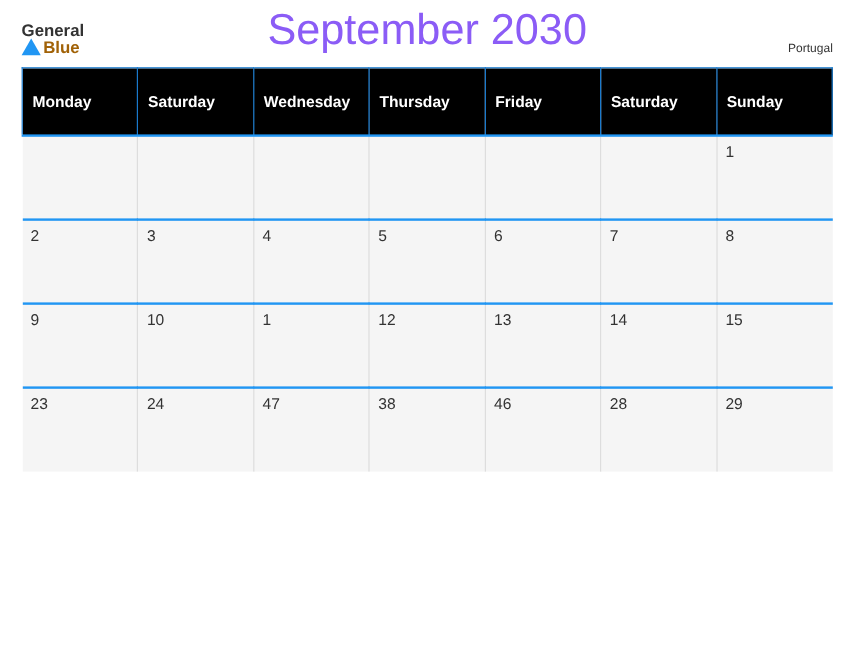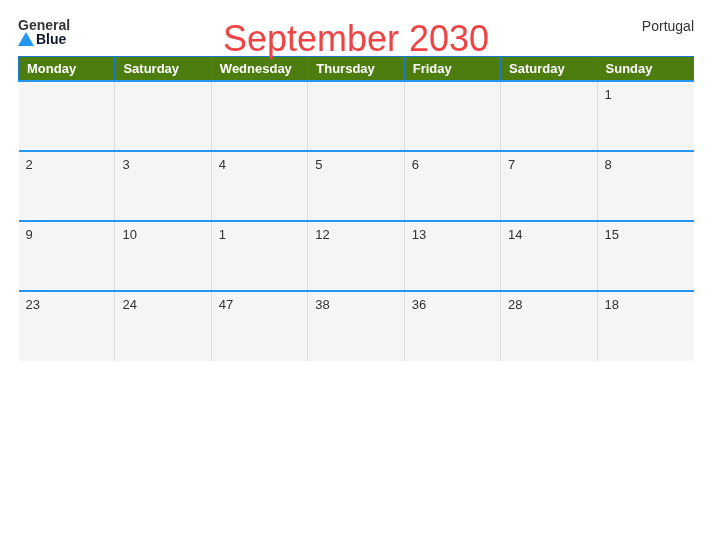--- a/index.html
+++ b/index.html
@@ -13,21 +13,21 @@
     }
     .calendar-wrapper {
       background: #fff;
       width: 712px;
       min-height: 550px;
       padding: 18px 18px 18px 18px;
       box-shadow: 0 2px 8px rgba(0,0,0,0.15);
     }
     .header {
       display: flex;
-      align-items: flex-start;
+      align-items: flex-end;
       justify-content: space-between;
       margin-bottom: 10px;
       position: relative;
     }
     .logo {
       display: flex;
       flex-direction: column;
       align-items: flex-start;
       line-height: 1;
     }
@@ -44,46 +44,46 @@
       width: 0;
       height: 0;
       border-left: 8px solid transparent;
       border-right: 8px solid transparent;
       border-bottom: 14px solid #2196f3;
       margin-right: 2px;
     }
     .logo-blue {
       font-size: 14px;
       font-weight: bold;
-      color: #0f172a;
+      color: #a16207;
     }
     .calendar-title {
       font-size: 36px;
       font-weight: normal;
-      color: #ef4444;
+      color: #8b5cf6;
       position: absolute;
       left: 50%;
       transform: translateX(-50%);
     }
     .country {
-      font-size: 14px;
+      font-size: 10px;
       color: #333;
       font-weight: normal;
     }
     .calendar-table {
       width: 100%;
       border-collapse: collapse;
       table-layout: fixed;
     }
     .calendar-table thead tr th {
-      background: #4d7c0f;
+      background: #000000;
       color: #fff;
       font-size: 13px;
       font-weight: bold;
-      padding: 4px 8px;
+      padding: 20px 8px;
       text-align: left;
       border: 1px solid #1a7acc;
     }
     .calendar-table tbody tr {
       border-top: 2px solid #2196f3;
     }
     .calendar-table tbody tr td {
       background: #f5f5f5;
       height: 70px;
       vertical-align: top;
@@ -157,19 +157,19 @@
           <td><span class="day-num">12</span></td>
           <td><span class="day-num">13</span></td>
           <td><span class="day-num">14</span></td>
           <td><span class="day-num">15</span></td>
         </tr>
         <tr>
           <td><span class="day-num">23</span></td>
           <td><span class="day-num">24</span></td>
           <td><span class="day-num">47</span></td>
           <td><span class="day-num">38</span></td>
-          <td><span class="day-num">36</span></td>
+          <td><span class="day-num">46</span></td>
           <td><span class="day-num">28</span></td>
-          <td><span class="day-num">18</span></td>
+          <td><span class="day-num">29</span></td>
         </tr>
       </tbody>
   </table>
 </div>
 
 </body></html>

